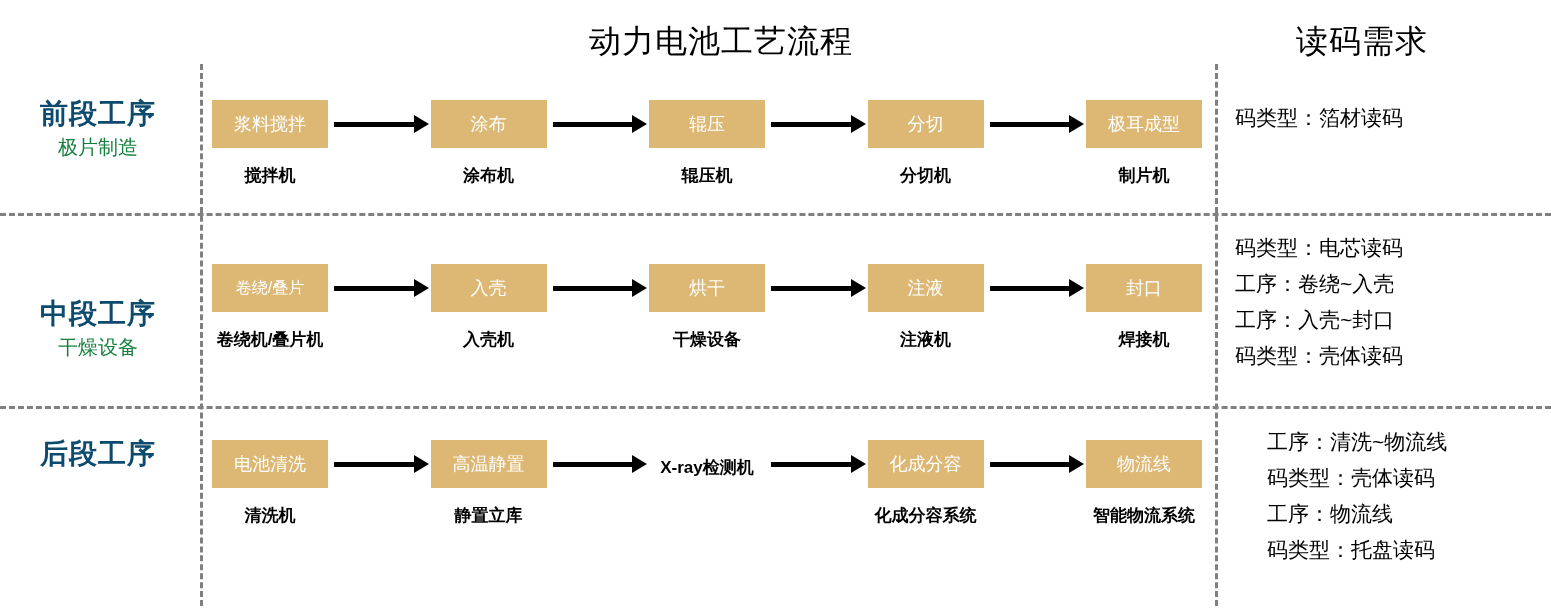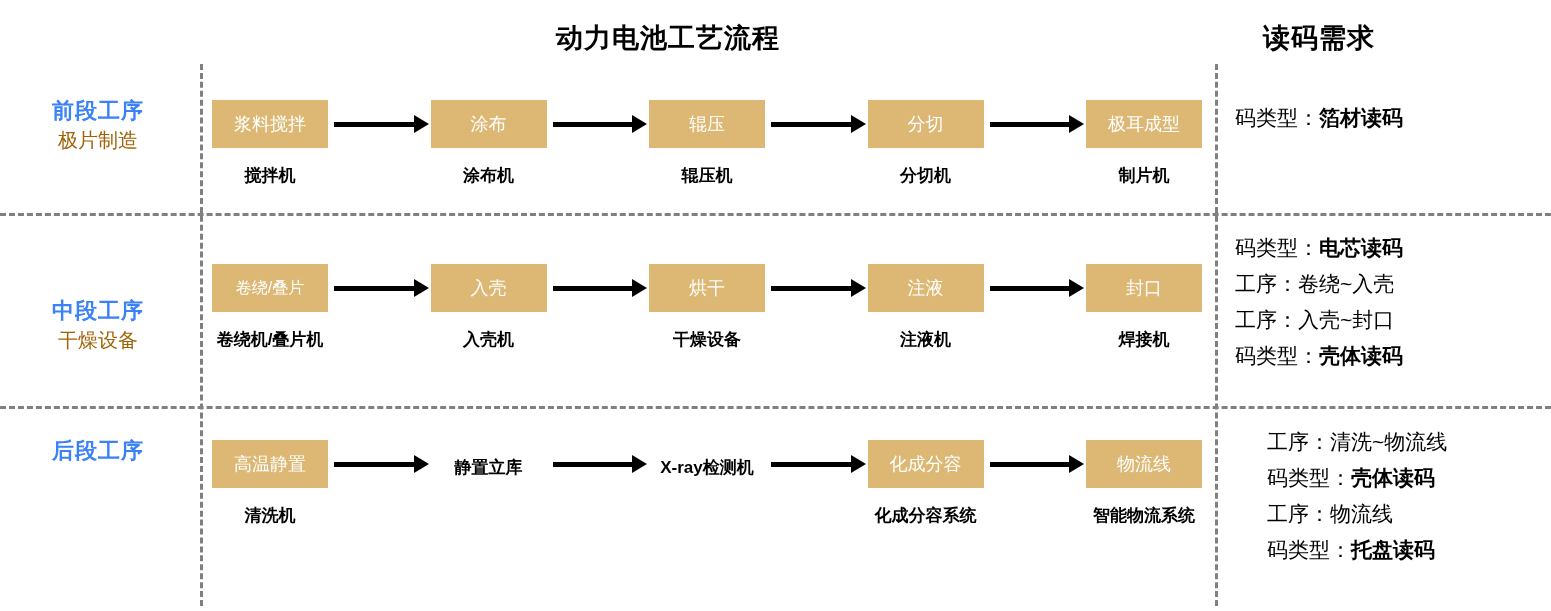--- a/index.html
+++ b/index.html
@@ -15,25 +15,26 @@
     position: relative;
     width: 1551px;
     height: 611px;
     background: #ffffff;
     overflow: hidden;
   }
 
   
   .header-title {
     position: absolute;
-    font-weight: bold;
-    font-size: 27px;
+    font-weight: normal;
+    font-size: 32px;
     letter-spacing: 1px;
     color: #000;
     white-space: nowrap;
+    margin-left: 33px;
   }
   #title-main { left: 556px; top: 20px; }
   #title-right { left: 1263px; top: 20px; }
 
   
   .v-divider {
     position: absolute;
     top: 64px;
     height: 542px;
     width: 0;
@@ -53,31 +54,31 @@
   #h-divider-2 { top: 406px; }
 
   
   .stage-label {
     position: absolute;
     left: 0;
     width: 196px;
     text-align: center;
   }
   .stage-title {
-    font-size: 22px;
+    font-size: 28px;
     font-weight: bold;
     letter-spacing: 1px;
     line-height: 1.15;
-    color: #3b82f6;
+    color: #0c4a6e;
   }
   .stage-sub {
     font-size: 20px;
     line-height: 1.3;
     margin-top: 4px;
-    color: #a16207;
+    color: #15803d;
   }
   #stage-label-0 { top: 98px; }
   #stage-label-1 { top: 262px; margin-top: 36px; }
   #stage-label-2 { top: 438px; }
 
   
   .flow-row {
     position: absolute;
     left: 212px;
     width: 990px;
@@ -156,21 +157,21 @@
   #req-block-0 { top: 100px; }
   #req-block-1 { top: 230px; }
   #req-block-2 { top: 424px; margin-left: 32px; }
 
   .req-line {
     font-size: 21px;
     line-height: 1.72;
     color: #000;
     white-space: nowrap;
   }
-  .req-line .bold { font-weight: bold; }
+  .req-line .bold { font-weight: normal; }
 </style>
 </head>
 <body>
 
 <div id="page">
 
   <div class="header-title" id="title-main">动力电池工艺流程</div>
 
   <div class="header-title" id="title-right">读码需求</div>
 
@@ -285,29 +286,32 @@
       <div class="step-box">
         <span class="step-box-label">封口</span>
       </div>
       <div class="step-machine">焊接机</div>
     </div>
   </div>
 
   <div class="flow-row" id="flow-row-2">
     <div class="step">
       <div class="step-box">
+        <span class="step-box-label">电池清洗</span>
+      </div>
+      <div class="step-machine">清洗机</div>
+    </div>
+    <div class="arrow">
+        <div class="shaft"></div>
+        <div class="head"></div>
+      </div>
+    <div class="step">
+      <div class="step-box">
         <span class="step-box-label">高温静置</span>
       </div>
-      <div class="step-machine">清洗机</div>
-    </div>
-    <div class="arrow">
-        <div class="shaft"></div>
-        <div class="head"></div>
-      </div>
-    <div class="step">
       <div class="step-machine">静置立库</div>
     </div>
     <div class="arrow">
         <div class="shaft"></div>
         <div class="head"></div>
       </div>
     <div class="step">
       <div class="step-machine">X-ray检测机</div>
     </div>
     <div class="arrow">

